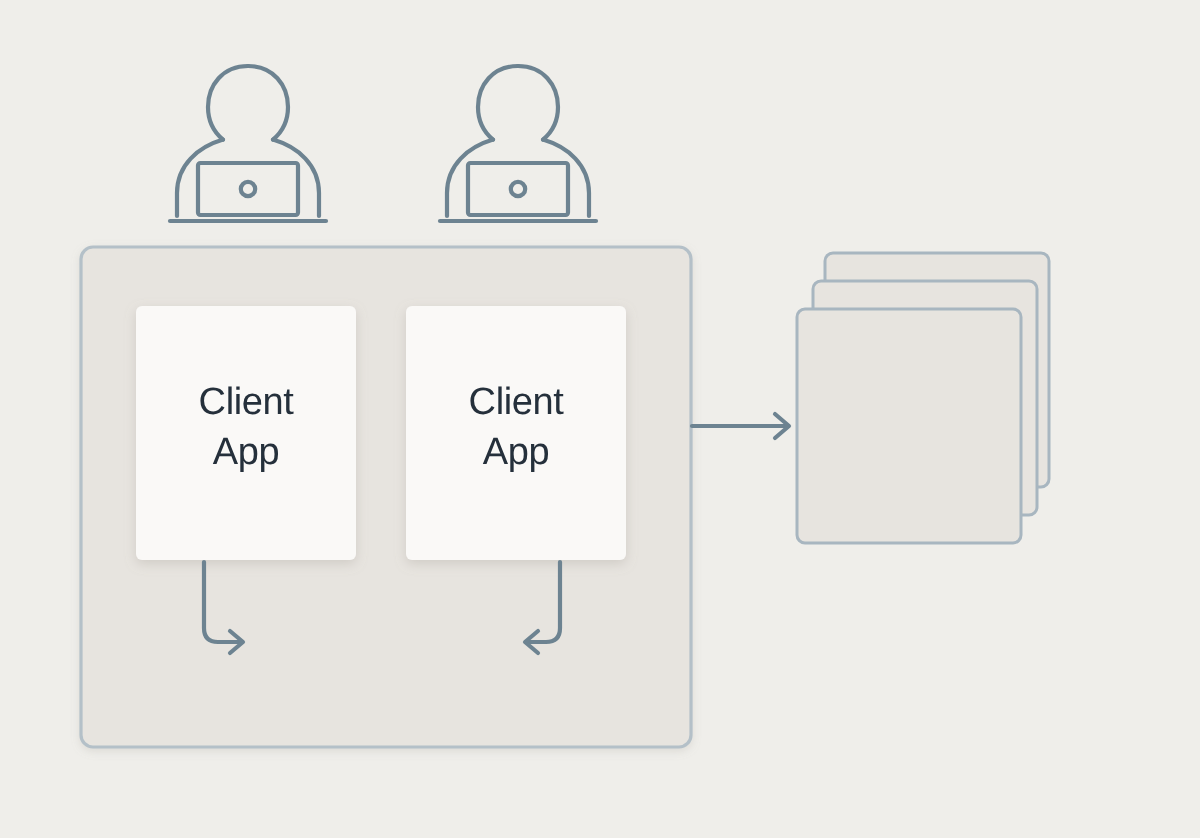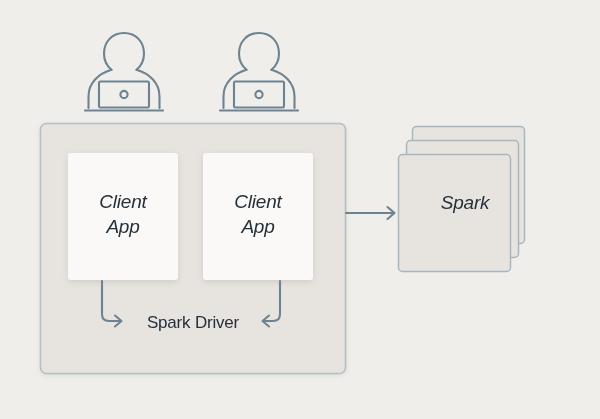--- a/index.html
+++ b/index.html
@@ -53,21 +53,21 @@
   }
   .driver-label {
     font-size: 17px;
     font-weight: 400;
     left: 128px;
     top: 312px;
     width: 130px;
     text-align: center;
     color: #25303b;
   }
-  .label-line { display: block; font-style: italic; }
+  .label-line { display: block; }
 </style>
 </head>
 <body>
 
 <div id="diagram-root">
 
   <svg class="svg-layer" viewBox="0 0 600 419" xmlns="http://www.w3.org/2000/svg">
     <defs>
       <filter id="boxShadow" x="-30%" y="-30%" width="160%" height="160%">
         <feDropShadow dx="0" dy="2" stdDeviation="3" flood-color="#9a948c" flood-opacity="0.30"></feDropShadow>
@@ -131,18 +131,16 @@
     <span class="label-line">Client</span>
     <span class="label-line">App</span>
   </div>
 
   <div class="node-label client-app-label client-app-2">
     <span class="label-line">Client</span>
     <span class="label-line">App</span>
   </div>
 
   <div class="node-label executors-label">
-    <span class="label-line">Spark</span>
   </div>
 
-  <div class="node-label driver-label">Spark Driver</div>
 
 </div>
 
 </body></html>

